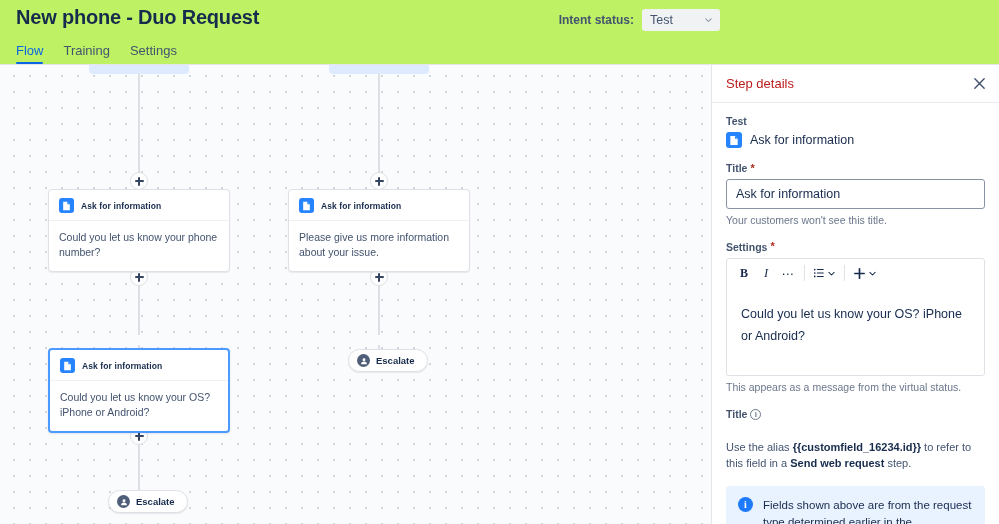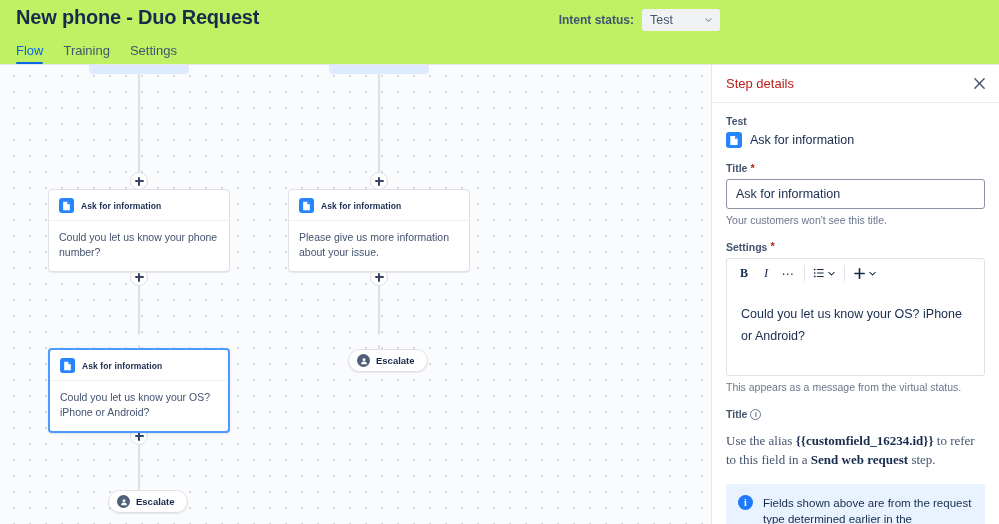--- a/index.html
+++ b/index.html
@@ -232,21 +232,21 @@
   .select-clear {
     position: absolute; right: 29px; top: 50%; transform: translateY(-50%);
     width: 13px; height: 13px; border-radius: 50%; background: #6b778c;
     display: flex; align-items: center; justify-content: center; cursor: pointer;
   }
   .select-chev {
     position: absolute; right: 9px; top: 50%; transform: translateY(-50%);
     width: 11px; height: 11px; cursor: pointer;
   }
   .alias-text {
-    font-size: 13px; color: #44546f; line-height: 1.45; margin: 12px 0 14px 0; font-family: Liberation Serif, serif;
+    font-size: 11px; color: #44546f; line-height: 1.45; margin: 20px 0 14px 0;
   }
   .alias-text b { color: #172b4d; font-weight: 700; }
 
   
   .info-banner {
     display: flex; gap: 10px; align-items: flex-start;
     background: #e9f2ff; border-radius: 3px;
     padding: 11px 12px 12px 12px;
   }
   .info-banner-icon {

